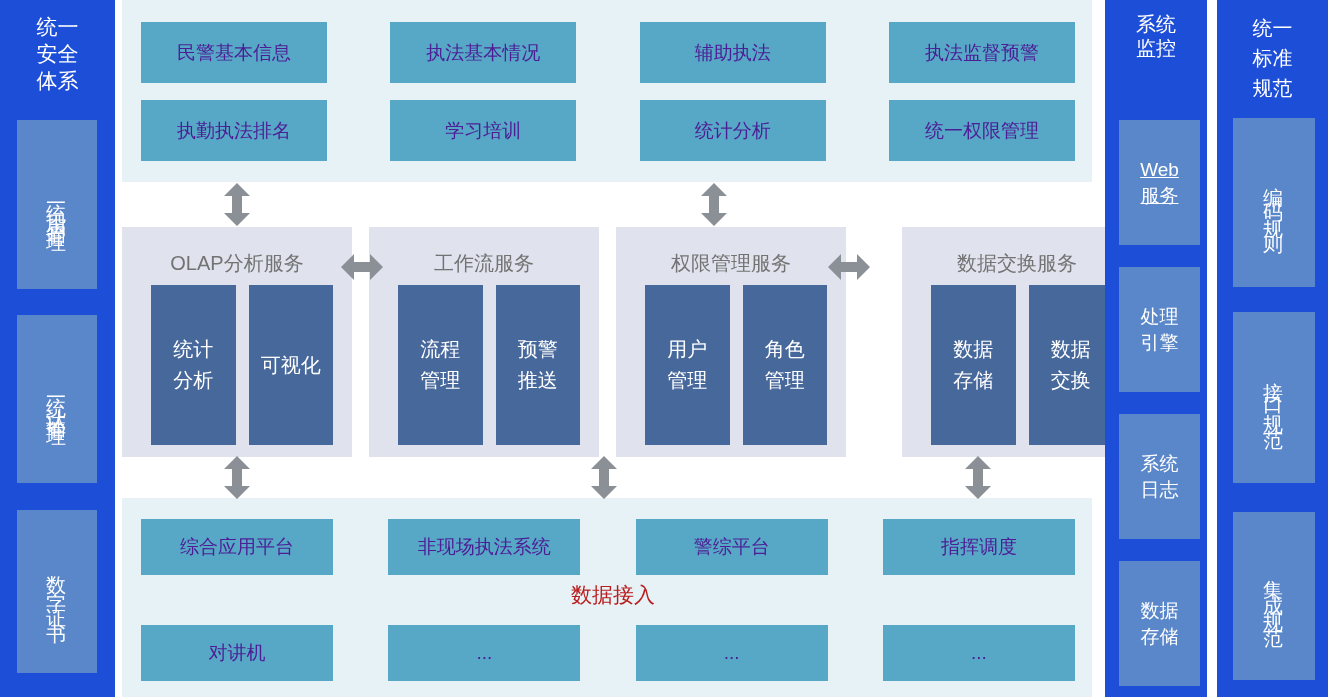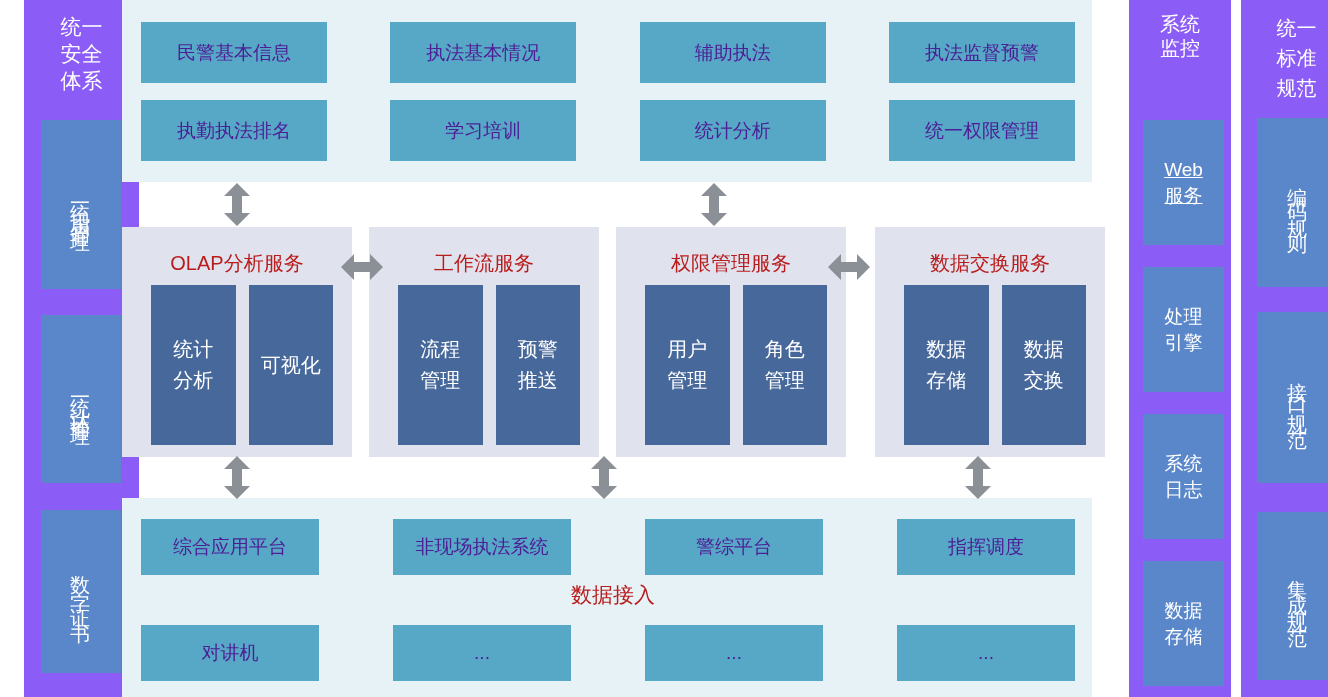--- a/index.html
+++ b/index.html
@@ -1,20 +1,20 @@
 <!DOCTYPE html>
 <html><head>
 <meta charset="utf-8">
 <style>
   * { margin:0; padding:0; box-sizing:border-box; }
   html,body { background:#ffffff; font-family:"Liberation Sans", sans-serif; }
   .stage { position:relative; width:1328px; height:697px; background:#ffffff; overflow:hidden; }
 
   
-  .dark-col { position:absolute; top:0; height:697px; background:#8b5cf6;margin-left:24px; }
+  .dark-col { position:absolute; top:0; height:697px; background:#1d4ed8; }
   .col-title { color:#ffffff; text-align:center; white-space:pre-line; font-weight:500; }
   .col-title.left-t  { padding-top:13px; font-size:21px; line-height:27px; }
   .col-title.mon-t   { padding-top:12px; font-size:20px; line-height:24px; }
   .col-title.std-t   { padding-top:13px; font-size:20px; line-height:30px; }
 
   
   .vbox { position:absolute; background:#5a87c9; color:#ffffff;
           display:flex; align-items:center; justify-content:center;
           writing-mode:vertical-lr; text-orientation:upright;
           font-size:20px; letter-spacing:6px; }
@@ -29,30 +29,30 @@
   .band { position:absolute; left:122px; width:970px; }
   .band-top    { top:0;     height:182px; background:#e7f2f6; }
   .band-bottom { top:498px; height:199px; background:#e7f2f6; }
 
   .btn-row { position:absolute; left:19px; right:17px; display:flex; justify-content:space-between; }
   .row-a { top:22px; }  .row-b { top:100px; }
   .row-c { top:21px; }  .row-d { top:127px; }
   .teal-btn { background:#57a7c6; color:#4c1d95; display:flex; align-items:center; justify-content:center;
               font-size:19px; text-align:center; white-space:pre-line; }
   .teal-btn.top { width:186px; height:61px; }
-  .teal-btn.bot { width:178px; height:56px; }
+  .teal-btn.bot { width:192px; height:56px; }
 
   .center-label { position:absolute; left:12px; right:0; top:83px; text-align:center;
                   font-size:21px; color:#b91c1c; }
 
   
   .panel { position:absolute; top:227px; width:230px; height:230px; background:#e0e3ee; }
-  .p1 { left:122px; } .p2 { left:369px; } .p3 { left:616px; } .p4 { left:875px; }
+  .p1 { left:122px; } .p2 { left:369px; } .p3 { left:616px; } .p4 { left:902px; }
   .panel-title { height:50px; display:flex; align-items:center; justify-content:center;
-                 font-size:20px; color:#b91c1c; padding-top:23px; }
+                 font-size:20px; color:#737373; padding-top:23px; }
   .panel-boxes { display:flex; gap:13px; padding:8px 19px 0 13px;margin-left:16px; }
   .dark-box { flex:1; height:160px; background:#47689b; color:#ffffff; font-size:20px; line-height:31px;
               display:flex; align-items:center; justify-content:center; text-align:center; white-space:pre-line; }
 
   
   .arrow { position:absolute; }
   .arrow svg { display:block; }
 </style>
 </head>
 <body>

